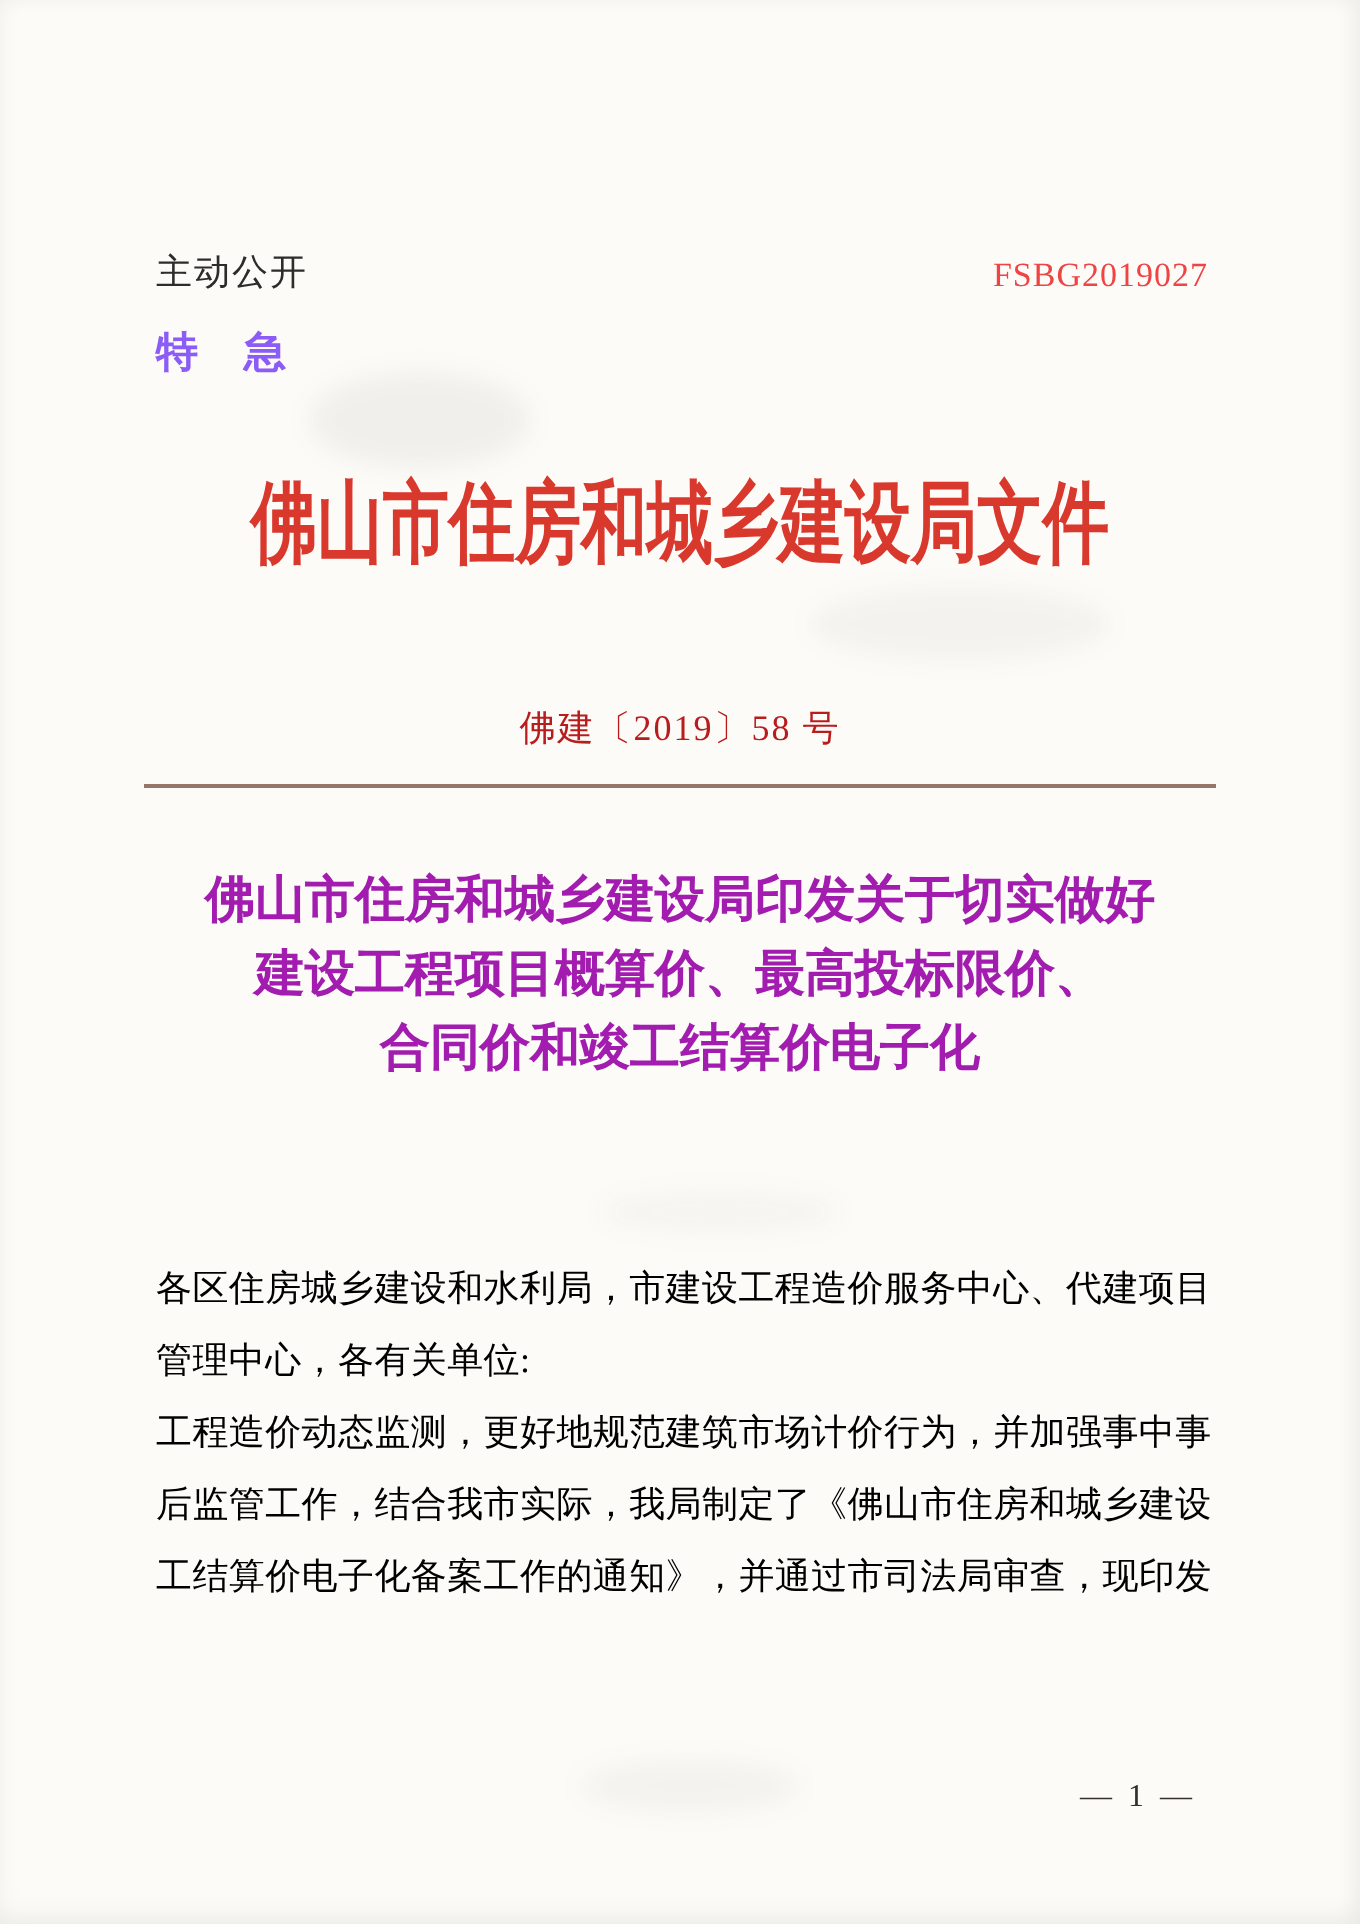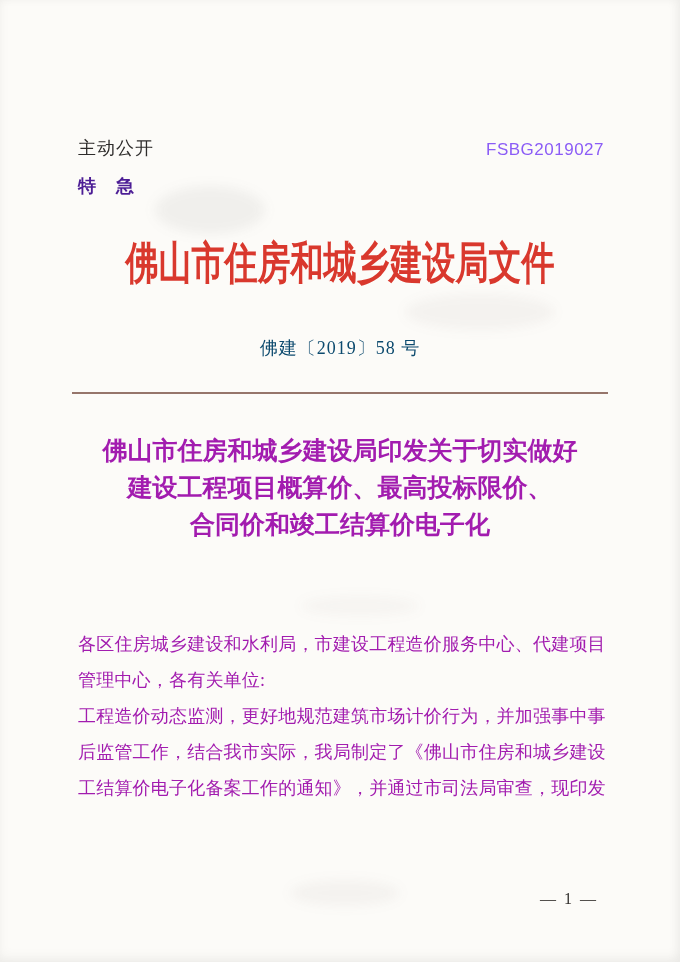--- a/index.html
+++ b/index.html
@@ -7,71 +7,71 @@
     position: relative;
     width: 680px;
     height: 962px;
     margin: 0 auto;
     background: #fcfbf8;
     box-shadow: inset -4px 0 10px rgba(0,0,0,0.035), inset 0 -5px 12px rgba(0,0,0,0.045);
     overflow: hidden;
     font-family: "Liberation Serif", serif;
     color: #3d3a38;
   }
-  .sans { font-family: Liberation Sans, sans-serif; margin-top: 12px; }
+  .sans { font-family: Liberation Serif, serif; }
   .serif { font-family: "Liberation Serif", serif; }
 
   .classification {
     position: absolute; left: 78px; top: 124px;
     font-size: 18px; letter-spacing: 1px; color: #2e2c2b;
   }
   .urgency {
     position: absolute; left: 78px; top: 162px;
-    font-size: 18px; letter-spacing: 1px; color: #4c1d95; font-weight: 600;
+    font-size: 21px; letter-spacing: 1px; color: #8b5cf6; font-weight: 600;
   }
   .doc-code {
     position: absolute; right: 76px; top: 128px;
-    font-size: 17px; color: #8b5cf6; letter-spacing: 0.5px;
+    font-size: 17px; color: #ef4444; letter-spacing: 0.5px;
   }
 
   .agency-banner {
     position: absolute; left: 0; right: 0; top: 232px;
     height: 62px; line-height: 62px;
     text-align: center;
     font-size: 33px; font-weight: bold;
     color: #d9382d;
     transform: scaleY(1.35);
     transform-origin: center;
     letter-spacing: 0px;
     white-space: nowrap;
   }
 
   .doc-number {
-    position: absolute; left: 0; right: 0; top: 336px;
+    position: absolute; left: 0; right: 0; top: 352px;
     text-align: center;
-    font-size: 18px; color: #0c4a6e; letter-spacing: 1px;
+    font-size: 18px; color: #b91c1c; letter-spacing: 1px;
   }
 
   .red-rule {
     position: absolute; left: 72px; top: 392px;
     width: 536px; height: 2px;
     background: #96756b;
   }
 
   .notice-title {
     position: absolute; left: 40px; right: 40px; top: 432px;
     text-align: center;
     font-size: 25px; font-weight: bold; color: #a21caf;
   }
   .notice-title .t-line { line-height: 37px; white-space: nowrap; }
 
   .body-text {
     position: absolute; left: 78px; top: 626px;
     width: 527px;
-    font-size: 18px; color: #a21caf;
+    font-size: 18px; color: #000000;
   }
   .body-text .b-line {
     line-height: 36px;
     white-space: nowrap;
     letter-spacing: 0.2px;
   }
   .body-text .indent { text-indent: 37px; }
 
   .page-number {
     position: absolute; right: 82px; top: 890px;

